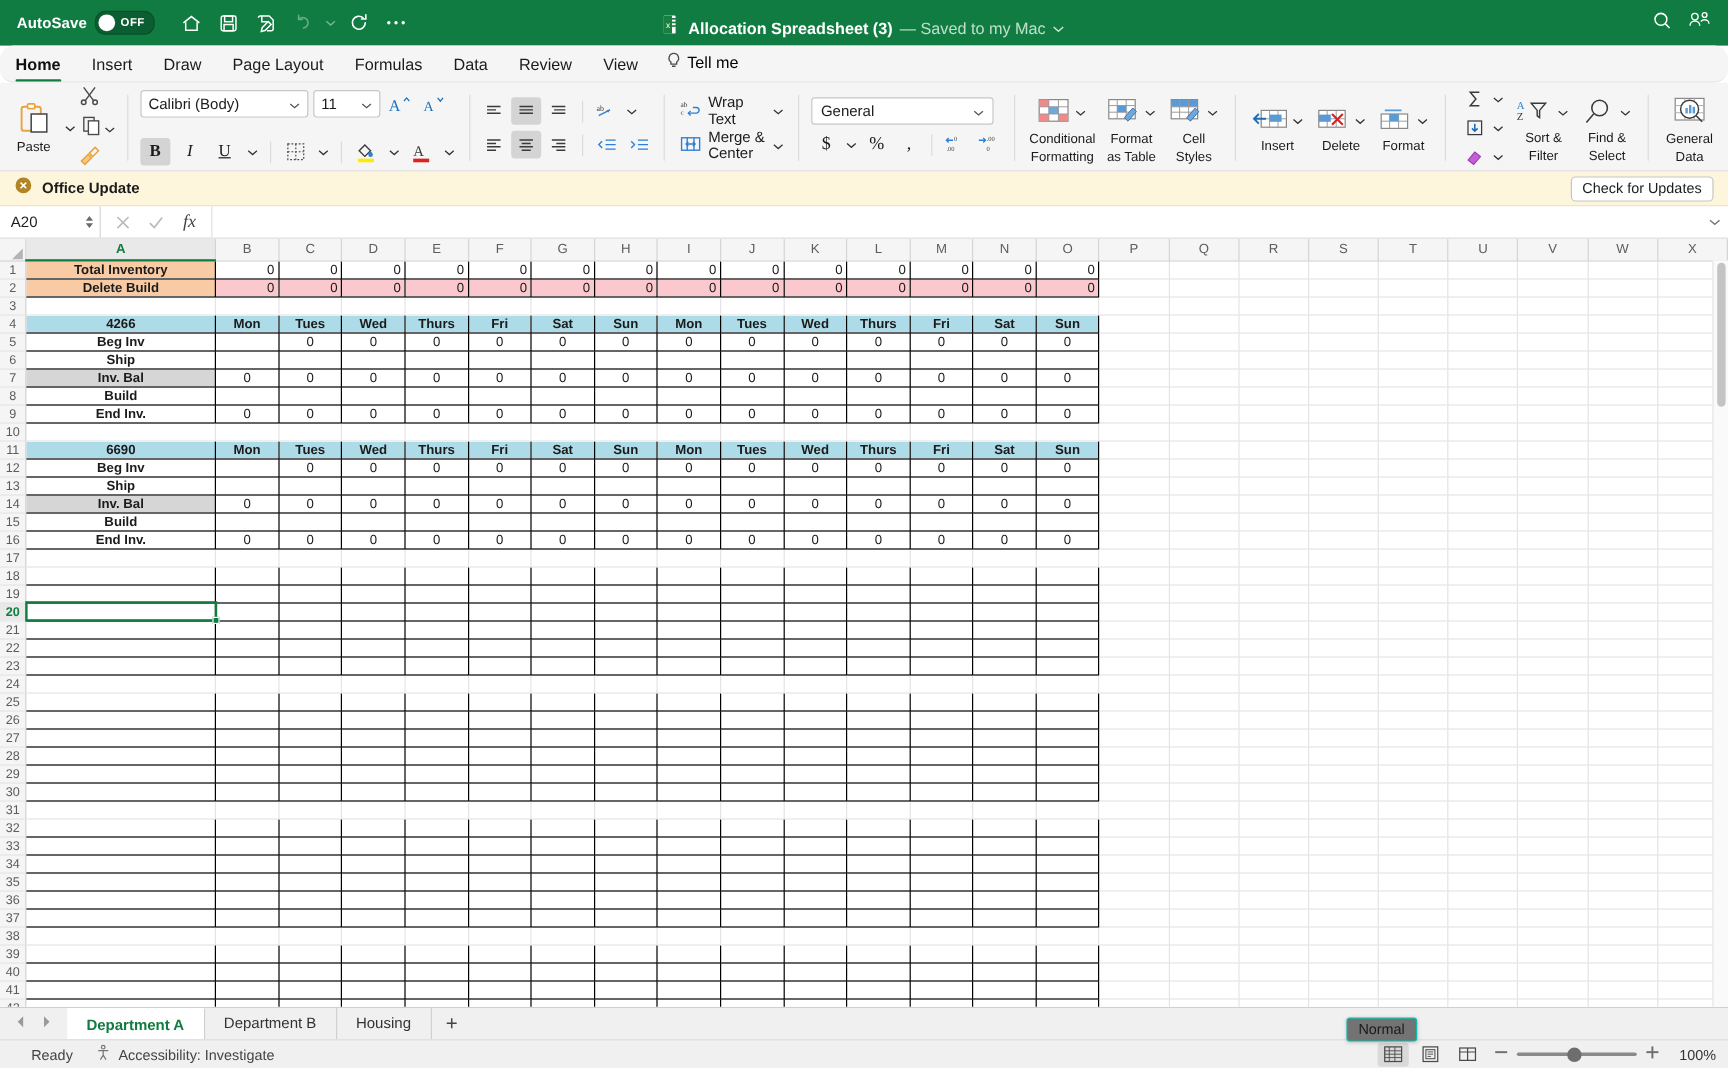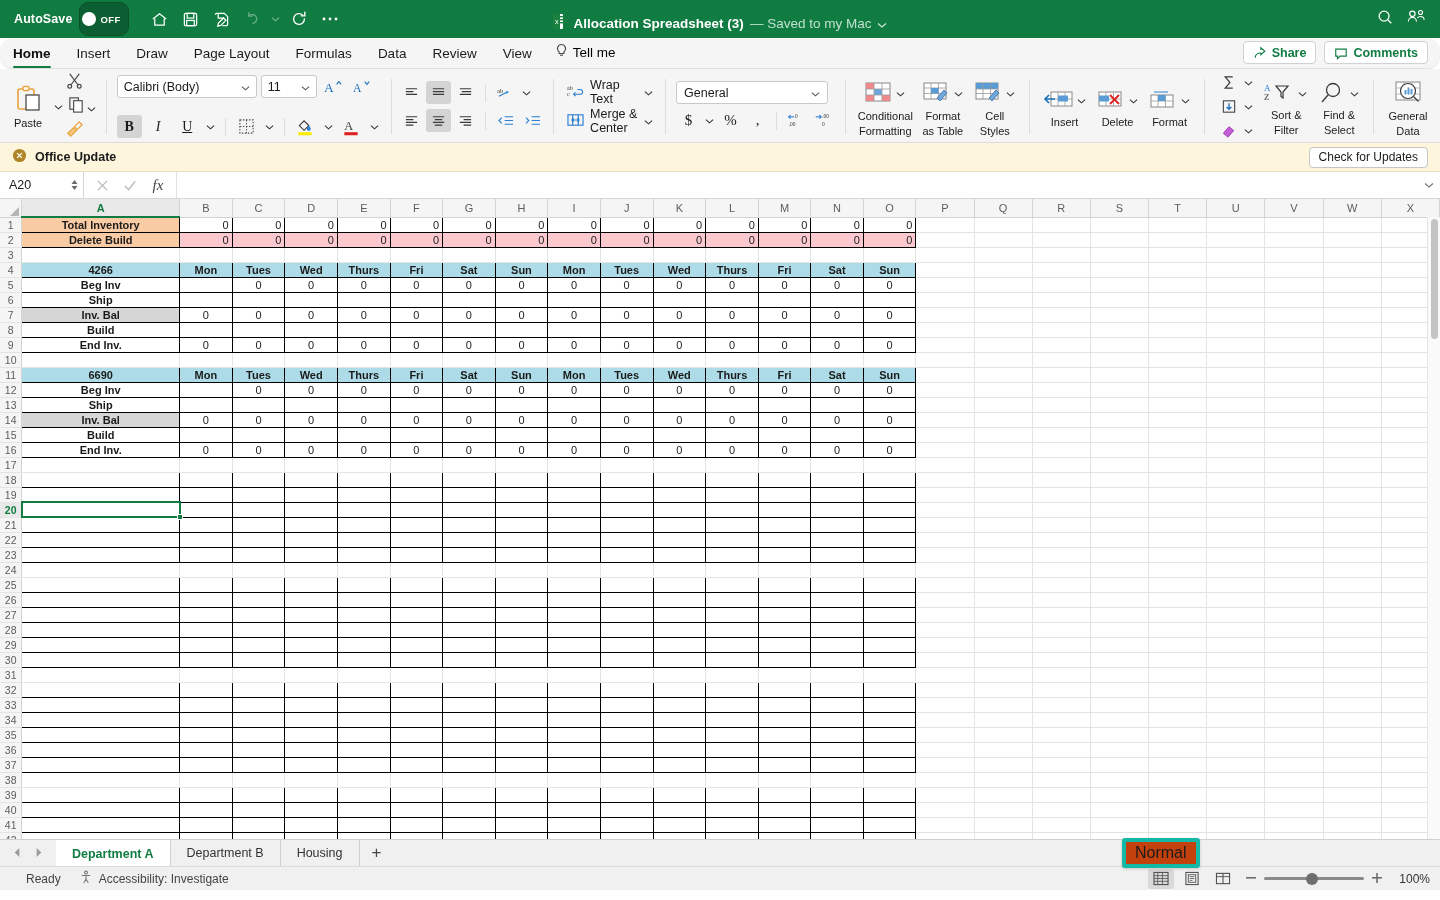--- a/index.html
+++ b/index.html
@@ -13,21 +13,21 @@
 
   
   .titlebar {
     height: 38px; background: #107c41;
     display: flex; align-items: center; position: relative;
     color: #ffffff;
   }
   .autosave-wrap { display: flex; align-items: center; margin-left: 14px; gap: 7px; }
   .autosave-label { font-size: 12.5px; font-weight: bold; letter-spacing: .1px; }
   .toggle {
-    width: 50px; height: 34px; border-radius: 9px;
+    width: 50px; height: 20px; border-radius: 9px;
     background: #0b5e31; border: 1px solid #0a5029;
     display: flex; align-items: center; position: relative;
   }
   .toggle .knob {
     width: 14px; height: 14px; border-radius: 50%;
     background: #ffffff; margin-left: 2px;
   }
   .toggle .offtxt {
     font-size: 9.5px; font-weight: bold; color: #fff;
     margin-left: 4px; letter-spacing: .4px;
@@ -229,23 +229,23 @@
   .st-ready { font-size: 12px; color: #444; margin-left: 16px; }
   .st-acc { font-size: 12px; color: #444; margin-left: 18px; display: flex; align-items: center; gap: 6px; text-align: right;}
   .st-right { margin-left: auto; display: flex; align-items: center; gap: 5px; }
   .viewbtn { width: 26px; height: 20px; display: flex; align-items: center; justify-content: center; border-radius: 3px;}
   .viewbtn.on { background: #d9d9d9; }
   .zoomslider { display: flex; align-items: center; gap: 7px; margin: 0 4px; }
   .ztrack { width: 100px; height: 3px; background: #8a8a8a; border-radius: 2px; position: relative; }
   .zknob { position: absolute; left: 42px; top: -4.5px; width: 12px; height: 12px; border-radius: 50%; background: #6e6e6e; }
   .zpct { font-size: 12px; color: #333; width: 38px; text-align: right; }
   .tooltip {
-    position: absolute; bottom: 22px; left: 1122px; background: #c2410c;
-    border: 4px solid #14b8a6; border-radius: 3px; padding: 2px 9px;
-    font-size: 16px; color: #1b1b1b; box-shadow: 0 1px 3px rgba(0,0,0,.18);
+    position: absolute; bottom: 22px; left: 1122px; background: #737373;
+    border: 1px solid #14b8a6; border-radius: 3px; padding: 2px 9px;
+    font-size: 12px; color: #1b1b1b; box-shadow: 0 1px 3px rgba(0,0,0,.18);
   }
 </style>
 </head>
 <body>
 
 <div class="titlebar">
   <div class="autosave-wrap">
     <span class="autosave-label">AutoSave</span>
     <span class="toggle">
       <span class="knob"></span>
@@ -348,35 +348,20 @@
   <div class="rtab">Review</div>
   <div class="rtab">View</div>
   <div class="tellme">
     <span>
       <svg width="13" height="15" viewBox="0 0 13 15" fill="none" stroke="#4a4a4a" stroke-width="1.1">
           <path d="M6.5 1.5a4 4 0 00-2.4 7.2v1.8h4.8V8.7A4 4 0 006.5 1.5z"></path>
           <path d="M5 12.2h3"></path>
         </svg>
     </span>
     <span>Tell me</span>
-  </div>
-  <div class="ribbon-right">
-    <div class="rr-btn">
-      <svg width="14" height="14" viewBox="0 0 16 16" fill="none" stroke="#107c41" stroke-width="1.3">
-          <path d="M2.5 13.5c0-3.5 3-5.5 6.5-5.5"></path>
-          <path d="M9 4.5V2l4.5 4L9 10V7.5"></path>
-        </svg>
-      <span>Share</span>
-    </div>
-    <div class="rr-btn">
-      <svg width="14" height="14" viewBox="0 0 16 16" fill="none" stroke="#107c41" stroke-width="1.3">
-          <path d="M2 3.5h12v8H7l-3 3v-3H2z"></path>
-        </svg>
-      <span>Comments</span>
-    </div>
   </div>
 </div>
 
 <div class="ribbon">
 
   <div class="rgroup">
     <div class="paste-btn">
       <svg width="30" height="32" viewBox="0 0 30 32">
         <rect x="4" y="5" width="16" height="20" rx="2" fill="none" stroke="#e8a33d" stroke-width="1.6"></rect>
         <rect x="9" y="2.5" width="6" height="4" rx="1" fill="#fff" stroke="#e8a33d" stroke-width="1.4"></rect>

